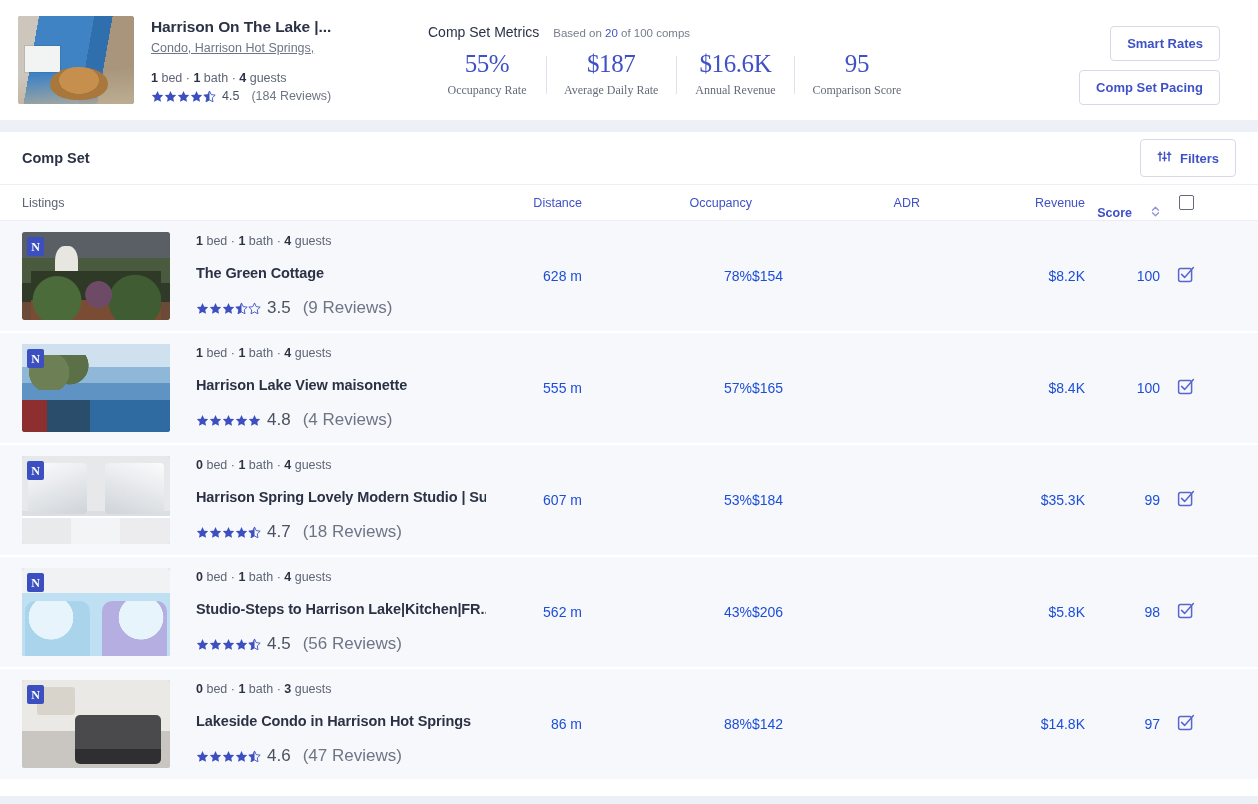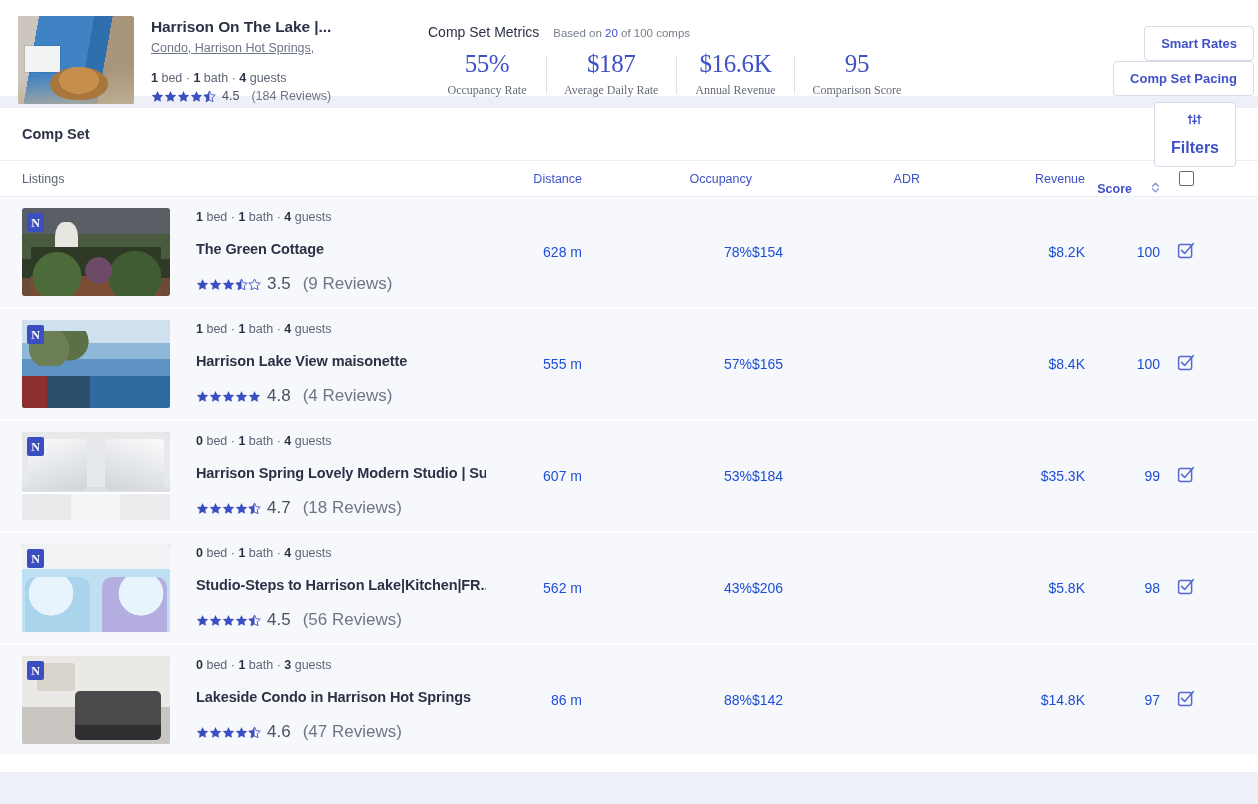--- a/index.html
+++ b/index.html
@@ -9,21 +9,21 @@
     background: #eef0f8;
     font-family: "Liberation Sans", sans-serif;
     -webkit-font-smoothing: antialiased;
     overflow: hidden;
   }
   .page { width: 1258px; height: 804px; position: relative; background: #eef0f8; }
 
   
   .top-card {
     background: #ffffff;
-    height: 96px;
+    height: 120px;
     display: flex;
     align-items: flex-start;
     padding: 16px 22px 0 18px;
     position: relative;
   }
   .listing-thumb {
     width: 116px; height: 88px;
     border-radius: 3px;
     flex: 0 0 auto;
     overflow: hidden;
@@ -126,22 +126,22 @@
     line-height: 1.15;
   }
   .metric-label {
     font-size: 12px;
     color: #646b7a;
     margin-top: 4px;
   }
 
   
   .top-actions {
-    position: absolute; right: 4px; top: 26px;
-    display: flex; flex-direction: column; gap: 0; align-items: flex-end;
+    position: absolute; right: 38px; top: 26px;
+    display: flex; flex-direction: column; gap: 9px; align-items: flex-end;
   }
   .btn-outline {
     border: 1px solid #d6dae6;
     background: #fff;
     border-radius: 4px;
     color: #3f51c6;
     font-size: 13px;
     font-weight: bold;
     font-family: "Liberation Sans", sans-serif;
     padding: 9px 16px;
@@ -161,27 +161,26 @@
     padding: 0 22px 0 22px;
     border-bottom: 1px solid #eceef4;
     gap: 44px;
   }
   .comp-title { font-size: 14.5px; font-weight: bold; color: #2b3245; }
   .filters-btn {
     border: 1px solid #d6dae6;
     background: #fff;
     border-radius: 4px;
     color: #3f51c6;
-    font-size: 16px;
+    font-size: 13px;
     font-weight: bold;
     font-family: "Liberation Sans", sans-serif;
     padding: 9px 16px;
     display: inline-flex; align-items: center; gap: 8px;
     cursor: pointer;
-    flex-direction: column;
   }
 
   
   .tbl { width: 100%; }
   .thead {
     height: 36px;
     display: flex; align-items: center;
     border-bottom: 1px solid #eceef4;
     padding: 0 0 0 22px;
     font-size: 12.5px;

